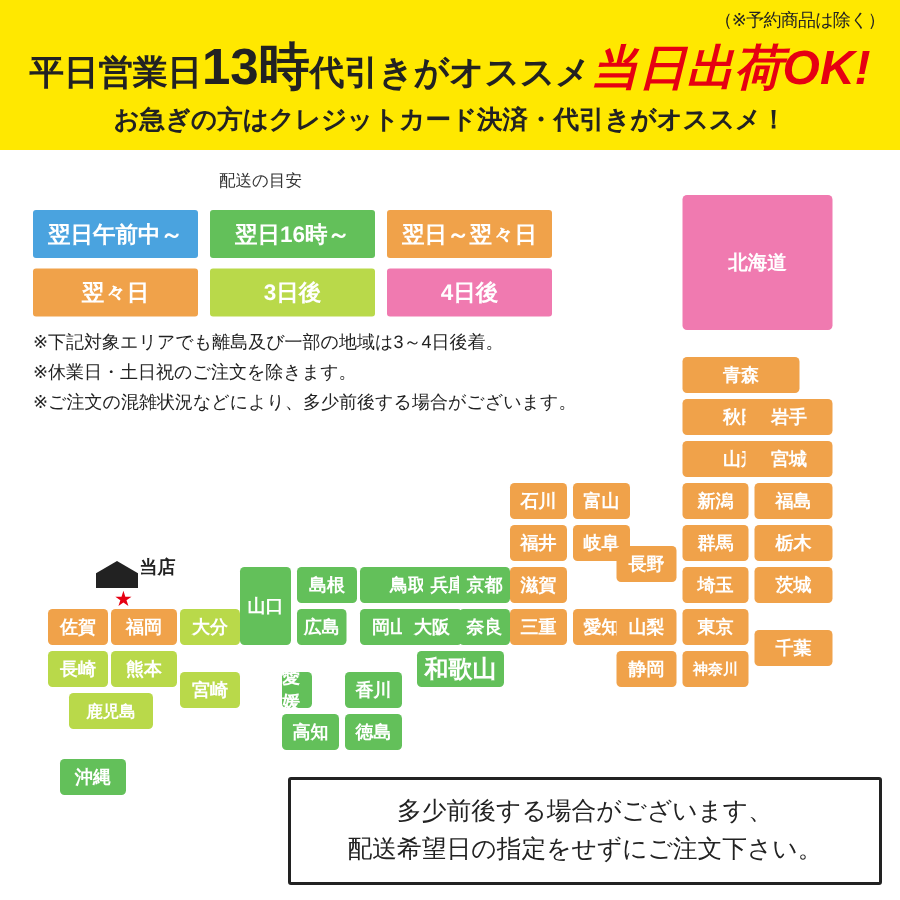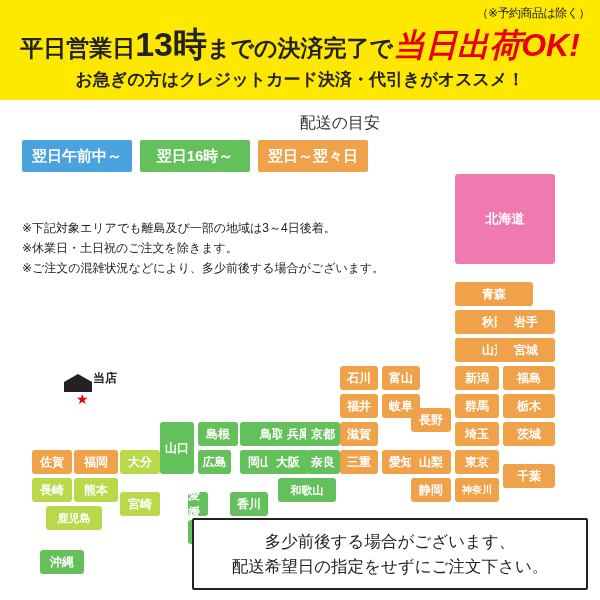--- a/index.html
+++ b/index.html
@@ -30,22 +30,22 @@
   .line1 .big{font-size:34px;color:#222;}
   .line1 .s2{font-size:23px;}
   .line1 .red{font-size:32px;color:#e60012;font-style:italic;font-weight:bold;}
   .header .line2{
     position:absolute;left:0;top:68px;width:600px;text-align:center;
     font-size:17px;font-weight:bold;color:#222;white-space:nowrap;
   }
 
   
   .legend-title{
-    position:absolute;left:130px;top:113px;width:250px;text-align:right;
-    font-size:16px;color:#333;
+    position:absolute;left:146px;top:113px;width:250px;text-align:left;
+    font-size:11px;color:#333;
   }
   .legend{
     position:absolute;left:22px;top:140px;
   }
   .legend .row{display:flex;margin-bottom:7px;}
   .lg{
     width:110px;height:32px;margin-right:8px;
     display:flex;align-items:center;justify-content:center;
     font-size:15px;font-weight:bold;color:#fff;
     border-radius:2px;
@@ -57,21 +57,20 @@
     font-size:12px;color:#222;line-height:20px;
   }
 
   
   .box{
     position:absolute;
     display:flex;align-items:center;justify-content:center;
     font-size:12px;color:#fff;font-weight:bold;
     border-radius:3px;
     box-sizing:border-box;
-    margin-top:44px;
   }
 
   
   .shop{
     position:absolute;left:58px;top:372px;width:80px;height:30px;
   }
   .shop .star{
     position:absolute;left:18px;top:20px;color:#e60012;font-size:14px;line-height:1;
   }
   .shop .lbl{
@@ -92,36 +91,47 @@
   .footer div{font-size:16.5px;color:#222;line-height:25px;}
 </style>
 </head>
 <body>
 
 <div id="page">
 
   <div class="header">
     <div class="note">（※予約商品は除く）</div>
     <div class="line1">
-      <span class="s1">平日営業日</span><span class="big">13時</span><span class="s2">までの決済完了で</span><span class="red">当日出荷OK!</span>
+      <span class="s1">平日営業日</span><span class="big">13時</span><span class="s2">代引きがオススメ</span><span class="red">当日出荷OK!</span>
     </div>
     <div class="line2">お急ぎの方はクレジットカード決済・代引きがオススメ！</div>
   </div>
 
   <div class="legend-title">配送の目安</div>
   <div class="legend">
     <div class="row">
       <div class="lg" style="background: rgb(74, 163, 223);">
           <span>翌日午前中～</span>
         </div>
       <div class="lg" style="background: rgb(99, 192, 90);">
           <span>翌日16時～</span>
         </div>
       <div class="lg" style="background: rgb(240, 162, 74);">
           <span>翌日～翌々日</span>
+        </div>
+    </div>
+    <div class="row">
+      <div class="lg" style="background: rgb(240, 162, 74);">
+          <span>翌々日</span>
+        </div>
+      <div class="lg" style="background: rgb(185, 217, 74);">
+          <span>3日後</span>
+        </div>
+      <div class="lg" style="background: rgb(240, 122, 176);">
+          <span>4日後</span>
         </div>
     </div>
   </div>
 
   <div class="notes">
     <div>※下記対象エリアでも離島及び一部の地域は3～4日後着。</div>
     <div>※休業日・土日祝のご注文を除きます。</div>
     <div>※ご注文の混雑状況などにより、多少前後する場合がございます。</div>
   </div>
 
@@ -153,21 +163,21 @@
       <div class="box" style="left: 411px; top: 434px; width: 40px; height: 24px; background: rgb(240, 162, 74);">静岡</div>
       <div class="box" style="left: 160px; top: 378px; width: 34px; height: 52px; background: rgb(99, 192, 90);">山口</div>
       <div class="box" style="left: 198px; top: 378px; width: 40px; height: 24px; background: rgb(99, 192, 90);">島根</div>
       <div class="box" style="left: 240px; top: 378px; width: 64px; height: 24px; background: rgb(99, 192, 90);">鳥取</div>
       <div class="box" style="left: 282px; top: 378px; width: 34px; height: 24px; background: rgb(99, 192, 90);">兵庫</div>
       <div class="box" style="left: 306px; top: 378px; width: 34px; height: 24px; background: rgb(99, 192, 90);">京都</div>
       <div class="box" style="left: 198px; top: 406px; width: 33px; height: 24px; background: rgb(99, 192, 90);">広島</div>
       <div class="box" style="left: 240px; top: 406px; width: 40px; height: 24px; background: rgb(99, 192, 90);">岡山</div>
       <div class="box" style="left: 268px; top: 406px; width: 40px; height: 24px; background: rgb(99, 192, 90);">大阪</div>
       <div class="box" style="left: 306px; top: 406px; width: 34px; height: 24px; background: rgb(99, 192, 90);">奈良</div>
-      <div class="box" style="left: 278px; top: 434px; width: 58px; height: 24px; background: rgb(99, 192, 90); font-size: 11px;">和歌山</div>
+      <div class="box" style="left: 278px; top: 434px; width: 58px; height: 24px; background: rgb(99, 192, 90); font-size: 16px;">和歌山</div>
       <div class="box" style="left: 188px; top: 448px; width: 20px; height: 24px; background: rgb(99, 192, 90);">愛媛</div>
       <div class="box" style="left: 230px; top: 448px; width: 38px; height: 24px; background: rgb(99, 192, 90);">香川</div>
       <div class="box" style="left: 188px; top: 476px; width: 38px; height: 24px; background: rgb(99, 192, 90);">高知</div>
       <div class="box" style="left: 230px; top: 476px; width: 38px; height: 24px; background: rgb(99, 192, 90);">徳島</div>
       <div class="box" style="left: 74px; top: 406px; width: 44px; height: 24px; background: rgb(240, 162, 74);">福岡</div>
       <div class="box" style="left: 32px; top: 406px; width: 40px; height: 24px; background: rgb(240, 162, 74);">佐賀</div>
       <div class="box" style="left: 120px; top: 406px; width: 40px; height: 24px; background: rgb(185, 217, 74);">大分</div>
       <div class="box" style="left: 32px; top: 434px; width: 40px; height: 24px; background: rgb(185, 217, 74);">長崎</div>
       <div class="box" style="left: 74px; top: 434px; width: 44px; height: 24px; background: rgb(185, 217, 74);">熊本</div>
       <div class="box" style="left: 120px; top: 448px; width: 40px; height: 24px; background: rgb(185, 217, 74);">宮崎</div>

